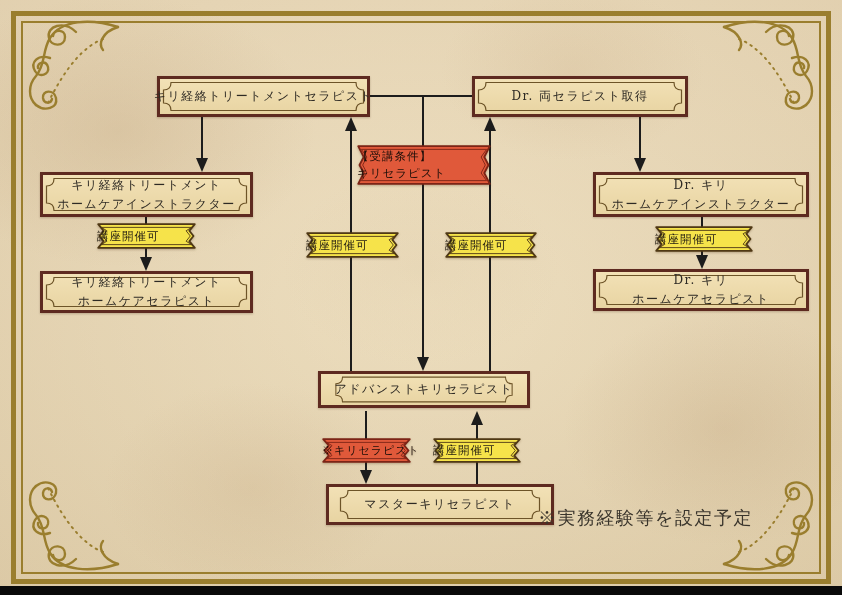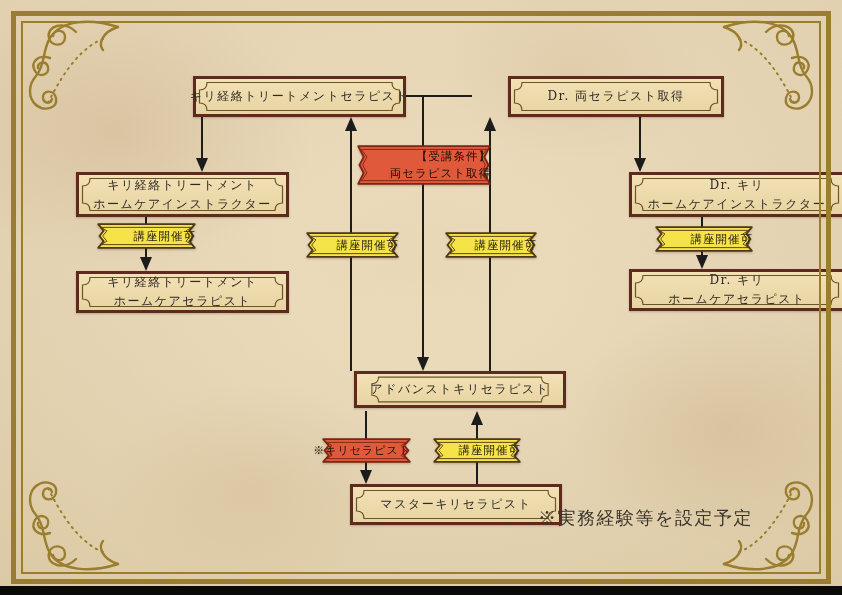--- a/index.html
+++ b/index.html
@@ -27,32 +27,31 @@
   .conn{position:absolute;background:var(--line);z-index:1;}
   .arr{position:absolute;width:0;height:0;z-index:3;}
   .arr.up{border-left:6px solid transparent;border-right:6px solid transparent;border-bottom:14px solid var(--line);}
   .arr.down{border-left:6px solid transparent;border-right:6px solid transparent;border-top:14px solid var(--line);}
   
   .cert-box{
     position:absolute;z-index:2;box-sizing:border-box;
     border:3px solid var(--box-border);
     background:linear-gradient(180deg,var(--box-fill) 0%,var(--box-fill2) 100%);
     box-shadow:0 1px 2px rgba(60,30,10,.25);
-    margin-left:36px;
   }
   .box-frame{position:absolute;inset:0;width:100%;height:100%;}
   .box-text{
     position:absolute;inset:0;display:flex;flex-direction:column;align-items:center;justify-content:center;
     color:var(--text);font-size:12px;letter-spacing:1.5px;line-height:1.55;white-space:nowrap;z-index:2;
   }
   
   .badge{position:absolute;z-index:4;filter:drop-shadow(0 1px 1px rgba(70,40,10,.3));}
   .badge-bg{position:absolute;inset:0;width:100%;height:100%;}
   .badge-text{
-    position:absolute;inset:0;display:flex;flex-direction:column;align-items:flex-end;justify-content:center;
+    position:absolute;inset:0;display:flex;flex-direction:column;align-items:flex-start;justify-content:center;
     font-size:11.5px;letter-spacing:1px;color:#221c12;white-space:nowrap;z-index:2;line-height:1.45;
   }
   .badge-red .badge-text{color:#1c0e08;}
   
   .footnote{position:absolute;z-index:2;color:#3a352c;font-size:18px;letter-spacing:1.5px;white-space:nowrap;}
 </style>
 </head>
 <body>
 
 <div id="stage">
@@ -183,37 +182,37 @@
 
   <div class="cert-box" style="left:318px;top:371px;width:212px;height:37px">
     <svg class="box-frame" viewBox="0 0 206 35">
         <path d="M11,3.5 H195 Q195,11 202.5,11 V24 Q195,24 195,31.5 H11 Q11,24 3.5,24 V11 Q11,11 11,3.5 Z" fill="none" stroke="#6d5428" stroke-width="1.2"></path>
       </svg>
     <div class="box-text">
         <span>アドバンストキリセラピスト</span>
       </div>
   </div>
 
-  <div class="cert-box" style="left:314px;top:484px;width:212px;height:41px">
+  <div class="cert-box" style="left:326px;top:484px;width:228px;height:41px">
     <svg class="box-frame" viewBox="0 0 206 35">
         <path d="M11,3.5 H195 Q195,11 202.5,11 V24 Q195,24 195,31.5 H11 Q11,24 3.5,24 V11 Q11,11 11,3.5 Z" fill="none" stroke="#6d5428" stroke-width="1.2"></path>
       </svg>
     <div class="box-text">
         <span>マスターキリセラピスト</span>
       </div>
   </div>
 
   <div class="badge badge-red" style="left:357px;top:145px;width:134px;height:40px">
     <svg class="badge-bg" viewBox="0 0 134 40">
         <path d="M1.2,1.2 H132.8 L127.3,12 L131.5,20 L127.3,28 L132.8,38.8 H1.2 L6.7,28 L2.5,20 L6.7,12 Z" fill="#e0593a" stroke="#7c2416" stroke-width="1.8" stroke-linejoin="round"></path>
         <path d="M4.4,4.4 H129.6 L124.1,12 L128.29999999999998,20 L124.1,28 L129.6,35.6 H4.4 L9.9,28 L5.7,20 L9.9,12 Z" fill="none" stroke="#7c2416" stroke-width="0.9"></path>
       </svg>
     <div class="badge-text">
       <span>【受講条件】</span>
-      <span>両セラピスト取得</span>
+      <span>キリセラピスト</span>
     </div>
   </div>
 
   <div class="badge badge-yellow" style="left:97px;top:223px;width:99px;height:26px">
     <svg class="badge-bg" viewBox="0 0 99 26">
         <path d="M1.2,1.2 H97.8 L92.3,7.8 L96.5,13 L92.3,18.2 L97.8,24.8 H1.2 L6.7,18.2 L2.5,13 L6.7,7.8 Z" fill="#f6e34a" stroke="#4f3814" stroke-width="1.8" stroke-linejoin="round"></path>
         <path d="M4.4,4.4 H94.6 L89.1,7.8 L93.3,13 L89.1,18.2 L94.6,21.6 H4.4 L9.9,18.2 L5.7,13 L9.9,7.8 Z" fill="none" stroke="#4f3814" stroke-width="0.9"></path>
       </svg>
     <div class="badge-text">
         <span>講座開催可</span>

